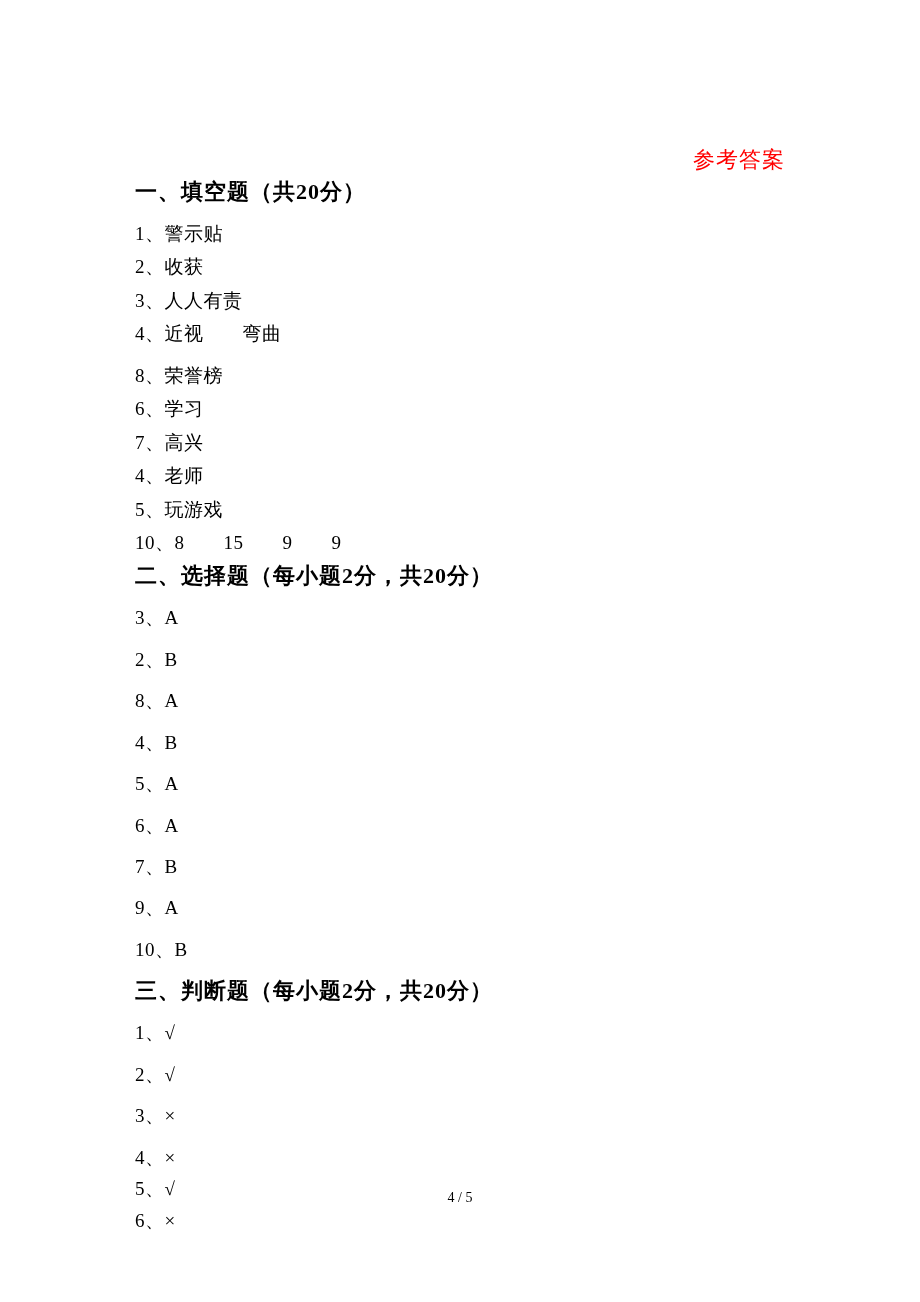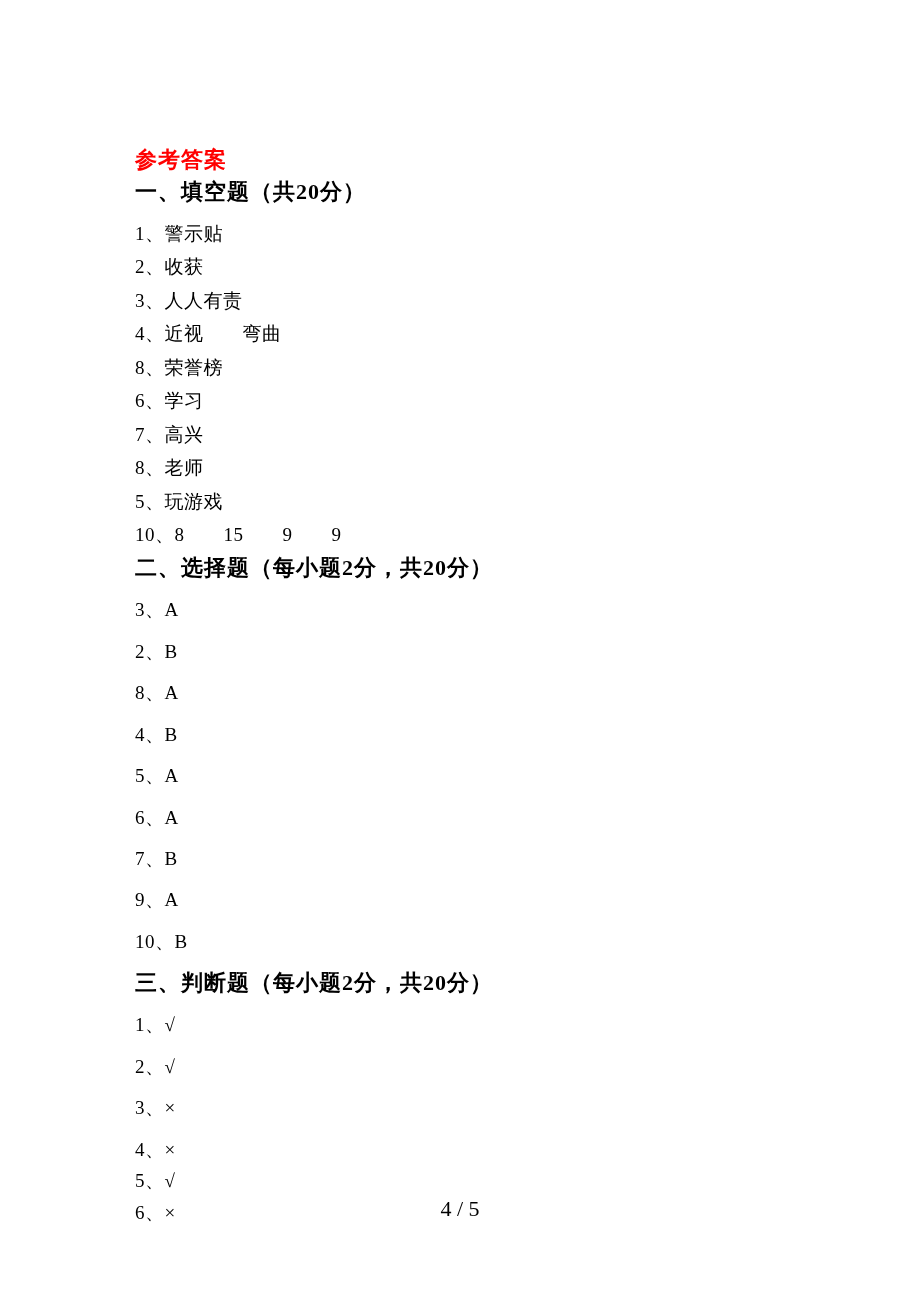--- a/index.html
+++ b/index.html
@@ -11,74 +11,74 @@
       width: 920px;
       height: 1302px;
       background: #ffffff;
       font-family: "SimSun", "宋体", serif;
       position: relative;
     }
     .page {
       padding: 145px 135px 0 135px;
     }
     .title {
-      text-align: left;
+      text-align: right;
       color: #ff0000;
-      font-weight: bold;
+      font-weight: normal;
       font-size: 22px;
       letter-spacing: 1px;
     }
     .section-heading {
       font-weight: bold;
       font-size: 22px;
       margin-top: 2px;
       margin-bottom: 12px;
       letter-spacing: 1px;
     }
     .answer-line {
       font-size: 19px;
       line-height: 1.55;
       margin-bottom: 4px;
       letter-spacing: 0.5px;
     }
     .answer-line.tight {
-      margin-bottom: 4px;
+      margin-bottom: 12px;
     }
     .section-2 .answer-line,
     .section-3 .answer-line {
       margin-bottom: 12px;
     }
     .section-3 .answer-line.tight {
       margin-bottom: 2px;
     }
     .page-number {
       position: absolute;
-      bottom: 80px;
+      bottom: 96px;
       left: 0;
       right: 0;
       text-align: center;
-      font-size: 22px;
+      font-size: 14px;
     }
   </style>
 </head>
 <body>
 
 <div class="page">
   <div class="title">参考答案</div>
 
   <div class="section-1">
     <div class="section-heading">一、填空题（共20分）</div>
     <div class="answer-line">1、警示贴</div>
     <div class="answer-line">2、收获</div>
     <div class="answer-line">3、人人有责</div>
     <div class="answer-line tight">4、近视　　弯曲</div>
     <div class="answer-line">8、荣誉榜</div>
     <div class="answer-line">6、学习</div>
     <div class="answer-line">7、高兴</div>
-    <div class="answer-line">8、老师</div>
+    <div class="answer-line">4、老师</div>
     <div class="answer-line">5、玩游戏</div>
     <div class="answer-line">10、8　　15　　9　　9</div>
   </div>
 
   <div class="section-2">
     <div class="section-heading">二、选择题（每小题2分，共20分）</div>
     <div class="answer-line">3、A</div>
     <div class="answer-line">2、B</div>
     <div class="answer-line">8、A</div>
     <div class="answer-line">4、B</div>

